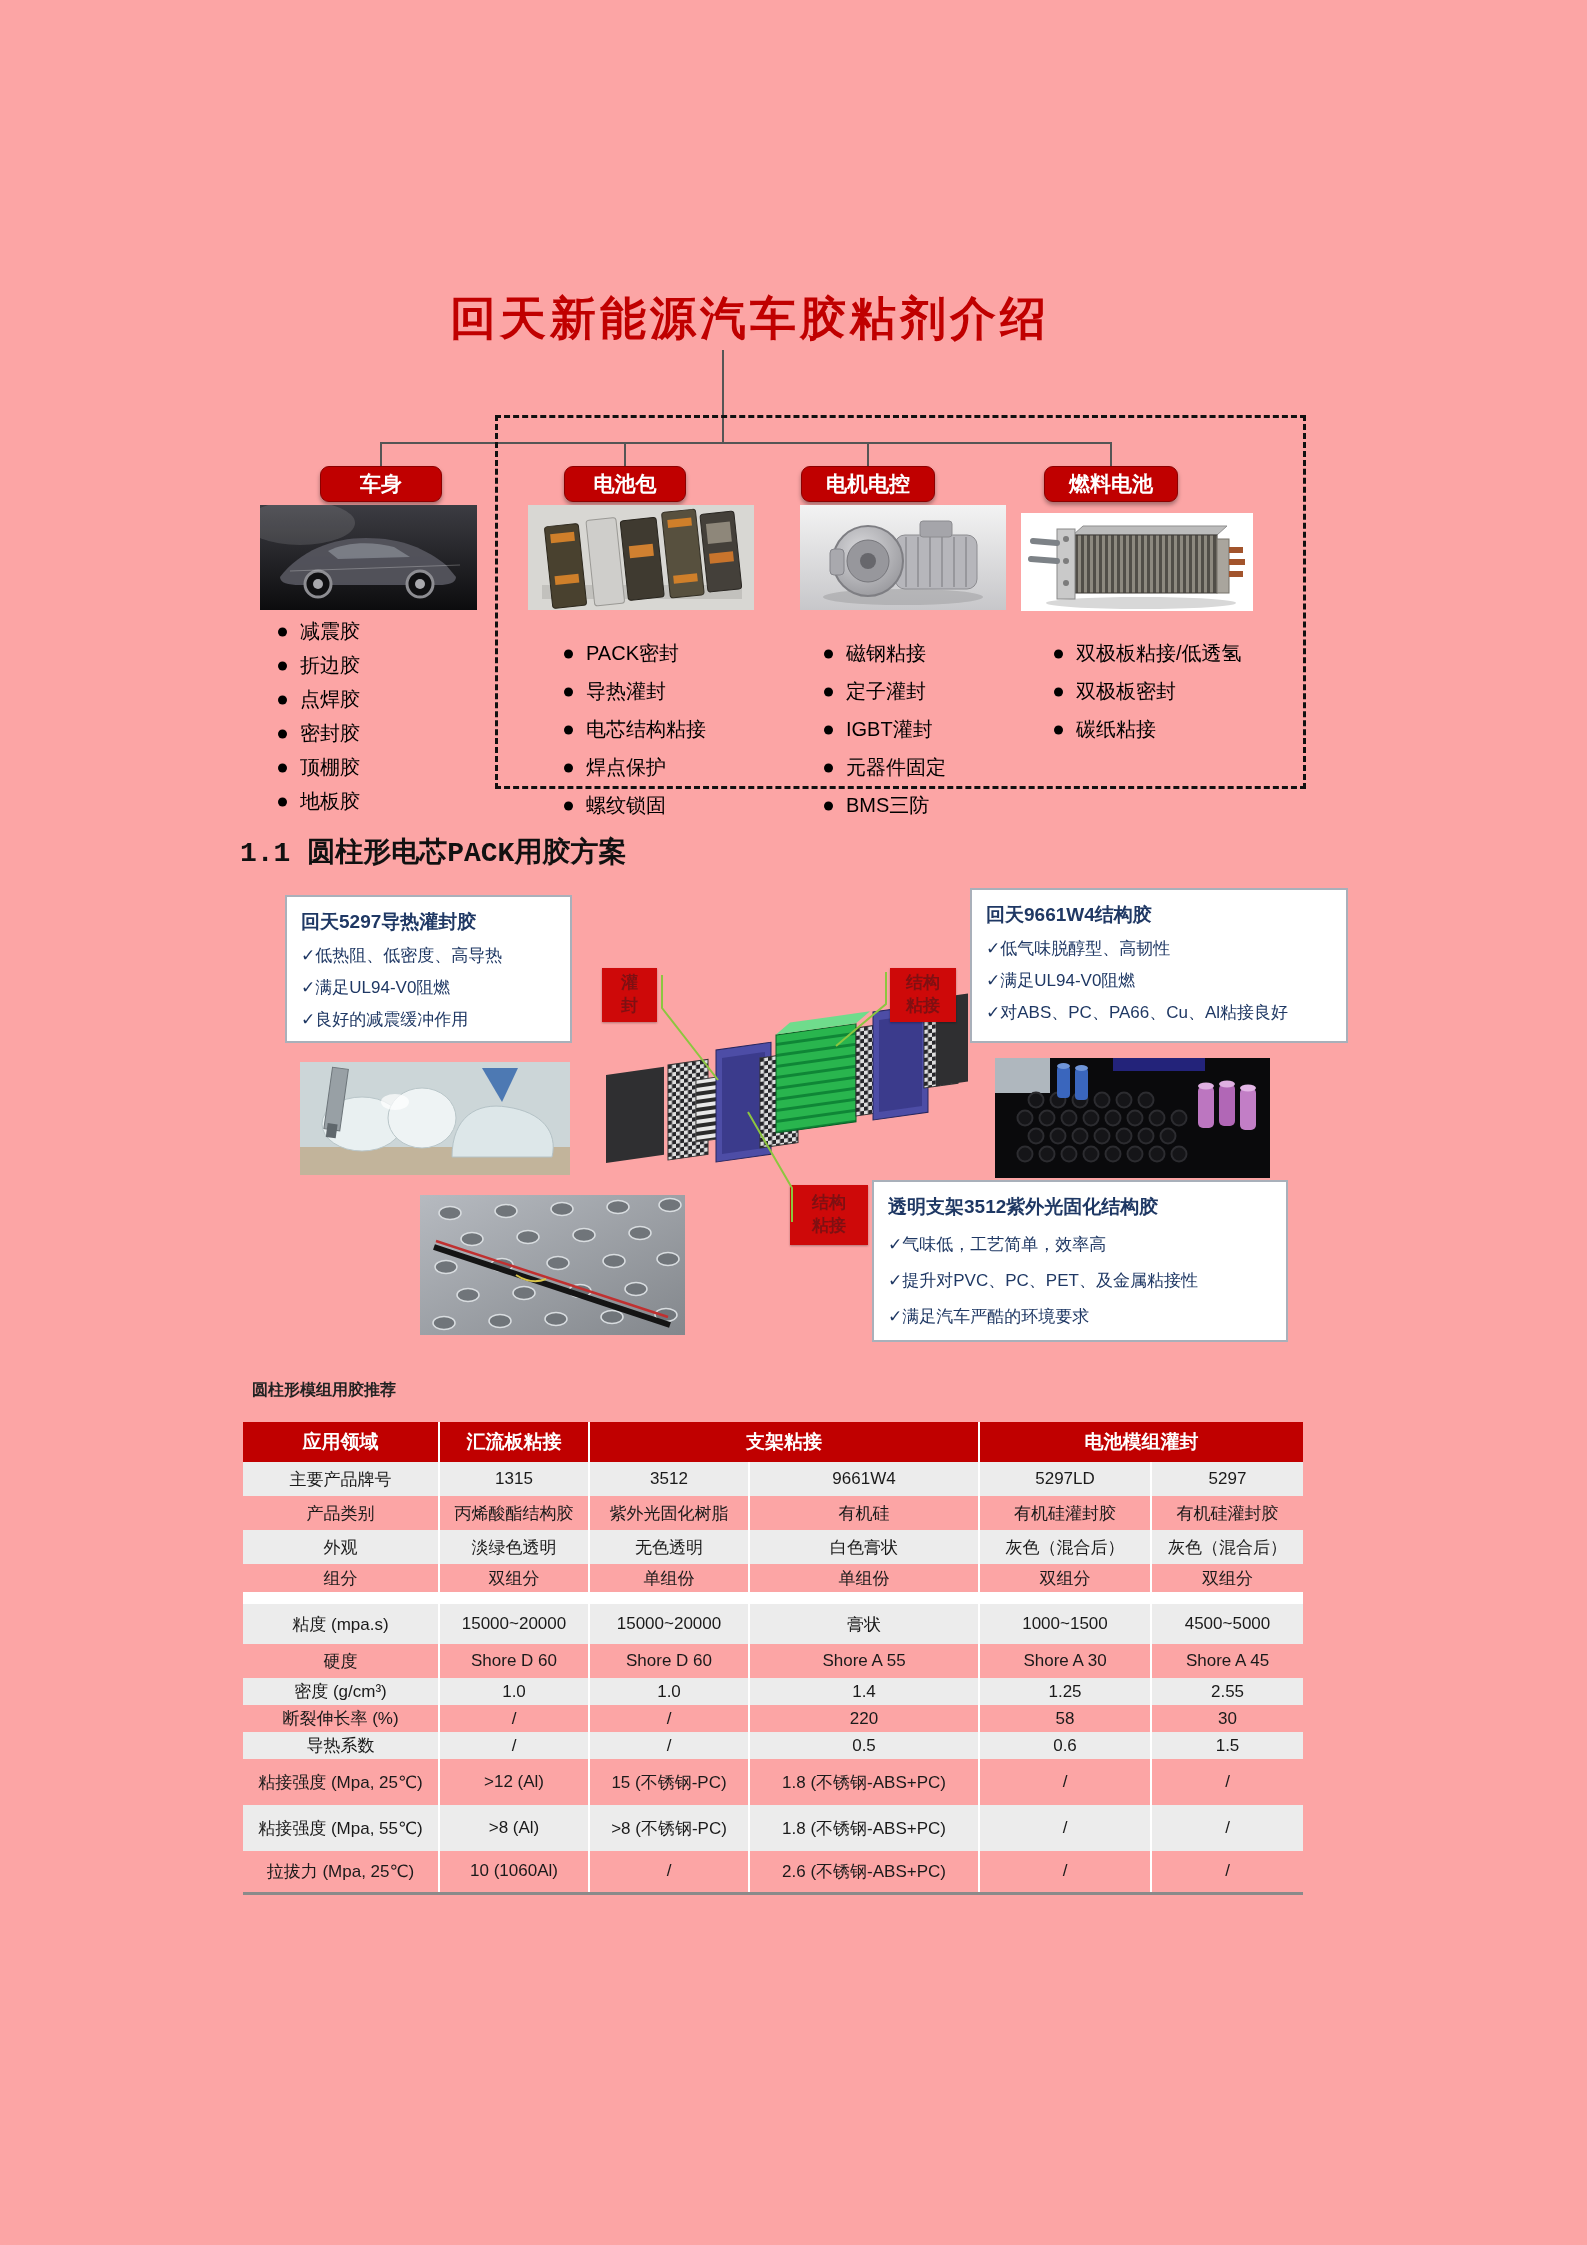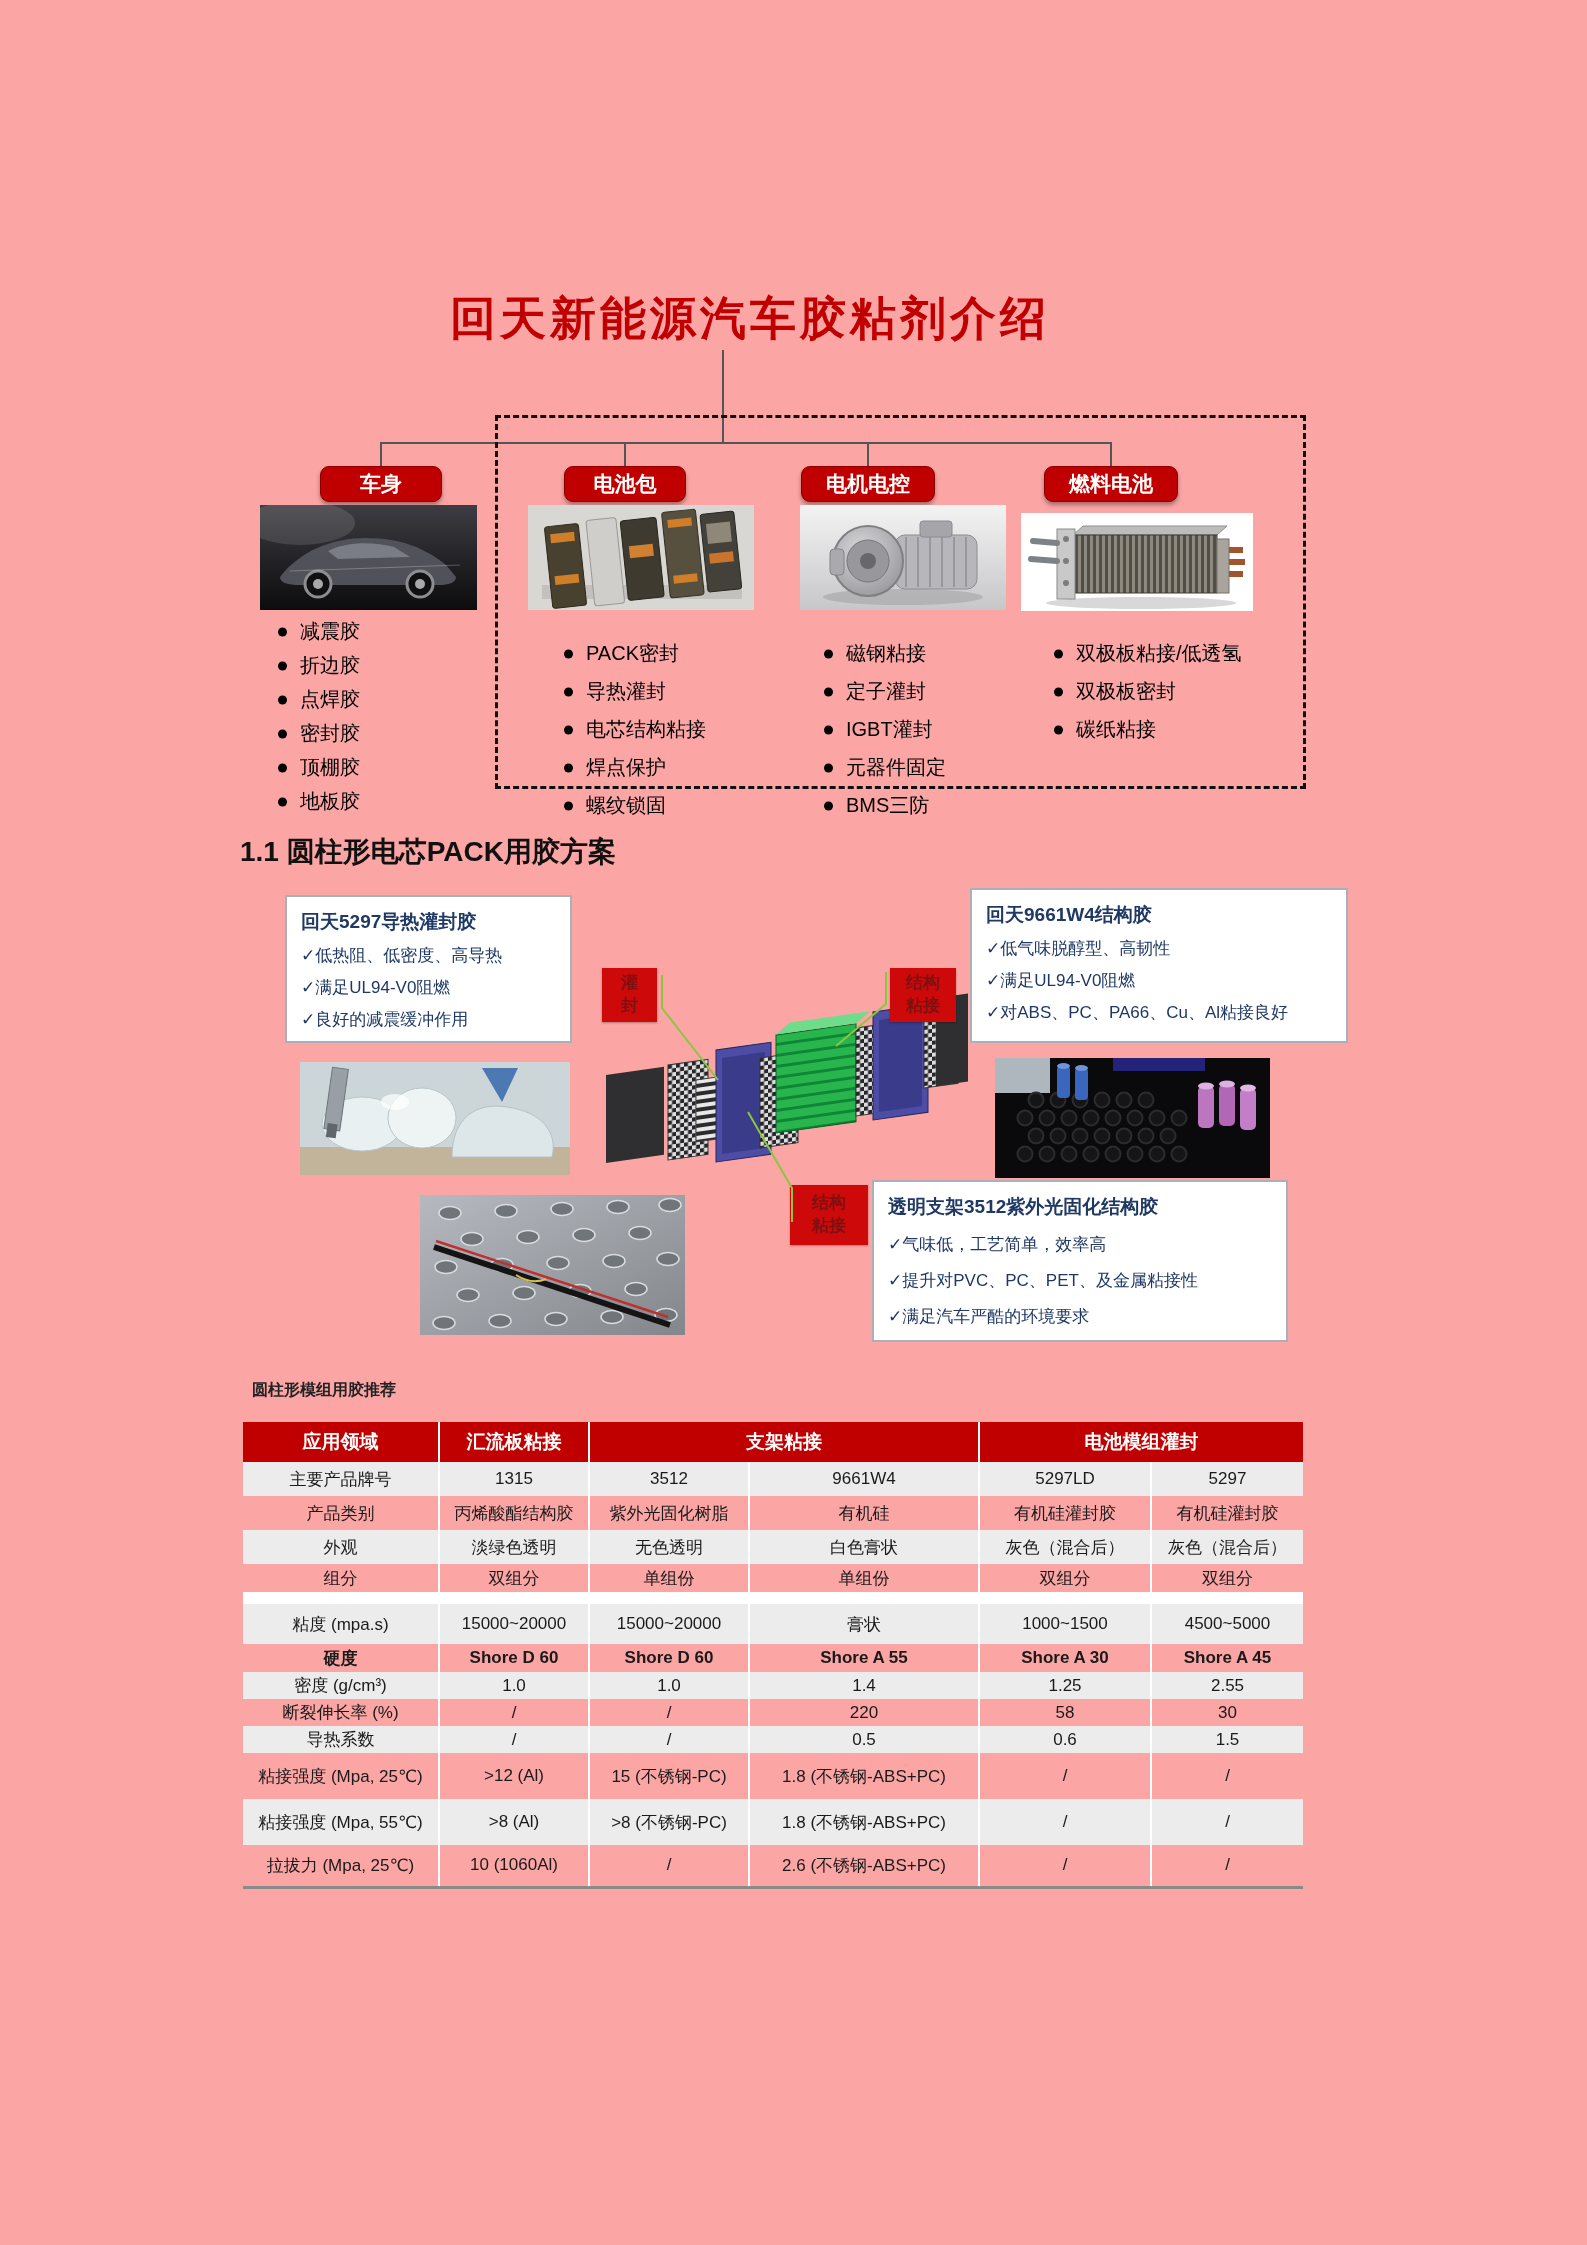--- a/index.html
+++ b/index.html
@@ -41,21 +41,21 @@
   
   .blist{position:absolute;list-style:none;margin:0;padding:0;font-size:20px;color:#000;}
   .blist li{position:relative;padding-left:24px;margin-bottom:9px;white-space:nowrap;}
   .blist li::before{content:"";position:absolute;left:2px;top:50%;transform:translateY(-50%);
     width:9px;height:9px;border-radius:50%;background:#000;}
   .bl1{left:276px;top:618px}.bl1 li{margin-bottom:7px}
   .bl2{left:562px;top:640px}.bl2 li{margin-bottom:11px}
   .bl3{left:822px;top:640px}.bl3 li{margin-bottom:11px}
   .bl4{left:1052px;top:640px}.bl4 li{margin-bottom:11px}
   
-  .section-heading{position:absolute;left:240px;top:833px;font-size:28px;font-weight:bold;color:#111;margin:0;}
+  .section-heading{position:absolute;left:240px;top:833px;font-size:28px;font-weight:bold;color:#111;margin:0;font-family:Liberation Mono, monospace;}
   
   .callout{position:absolute;background:#fff;border:2px solid #a9b0ba;box-sizing:border-box;
     padding:10px 14px;color:var(--navy,#1F3864);}
   .callout .c-title{font-size:19px;font-weight:bold;margin:2px 0 6px 0;}
   .callout ul{list-style:none;margin:0;padding:0;}
   .callout li{font-size:17px;margin-top:9px;white-space:nowrap;}
   .co-5297{left:285px;top:895px;width:287px;height:148px;}
   .co-9661{left:970px;top:888px;width:378px;height:155px;}
   .co-3512{left:872px;top:1180px;width:416px;height:162px;}
   .co-3512 li{margin-top:13px;}
@@ -477,21 +477,21 @@
           <td>双组分</td>
         </tr>
         <tr class="gap-above" style="height: 46px;">
           <td>粘度 (mpa.s)</td>
           <td>15000~20000</td>
           <td>15000~20000</td>
           <td>膏状</td>
           <td>1000~1500</td>
           <td>4500~5000</td>
         </tr>
-        <tr style="height: 28px; font-weight: bold;">
+        <tr style="height: 34px;">
           <td>硬度</td>
           <td>Shore D 60</td>
           <td>Shore D 60</td>
           <td>Shore A 55</td>
           <td>Shore A 30</td>
           <td>Shore A 45</td>
         </tr>
         <tr style="height: 27px;">
           <td>密度 (g/cm³)</td>
           <td>1.0</td>

